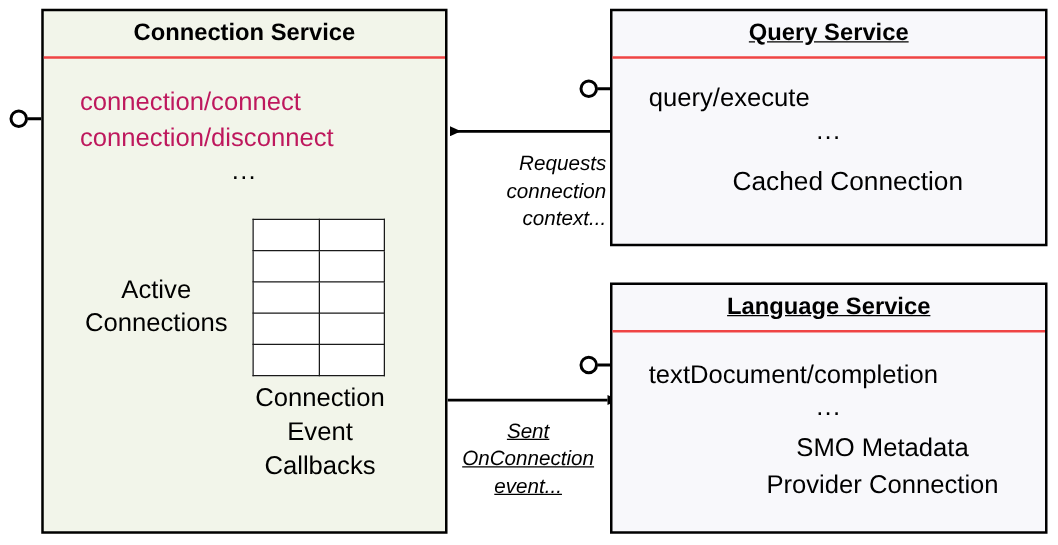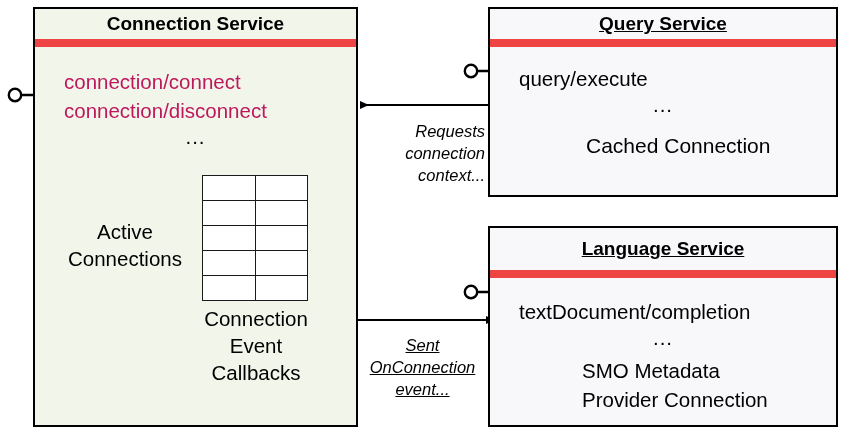--- a/index.html
+++ b/index.html
@@ -25,21 +25,21 @@
   .component {
     position: absolute;
     border: 2px solid #000000;
     box-sizing: border-box;
   }
   .component.green { background: #f2f5ea; }
   .component.blue  { background: #f8f8fb; text-decoration: underline; }
 
   .comp-header {
     box-sizing: border-box;
-    border-bottom: 8px solid #ef4444;
+    border-bottom: 2px solid #ef4444;
     display: flex;
     align-items: center;
     justify-content: center;
     font-weight: bold;
     color: #000000;
   }
   .comp-body {
     position: relative;
     box-sizing: border-box;
     width: 100%;
@@ -140,21 +140,21 @@
     color: #000;
     white-space: nowrap;
   }
 
   
   #language-service {
     left: 488px; top: 226px;
     width: 350px; height: 201px;
   }
   #language-service .comp-header {
-    height: 50px;
+    height: 38px;
     font-size: 19px;
   }
   #ls-ops {
     position: absolute;
     left: 29px; top: 19px;
     font-size: 20.5px;
     line-height: 29px;
     white-space: nowrap;
     color: #000;
   }
@@ -164,20 +164,21 @@
     width: 100%;
     text-align: center;
     font-size: 20.5px;
     letter-spacing: 1px;
     color: #000;
   }
   #ls-smo-label {
     position: absolute;
     left: 92px; top: 78px;
     width: 248px;
+    text-align: center;
     font-size: 20.5px;
     line-height: 29px;
     color: #000;
   }
 
   
   .edge-label {
     position: absolute;
     font-style: italic;
     font-size: 16.5px;

